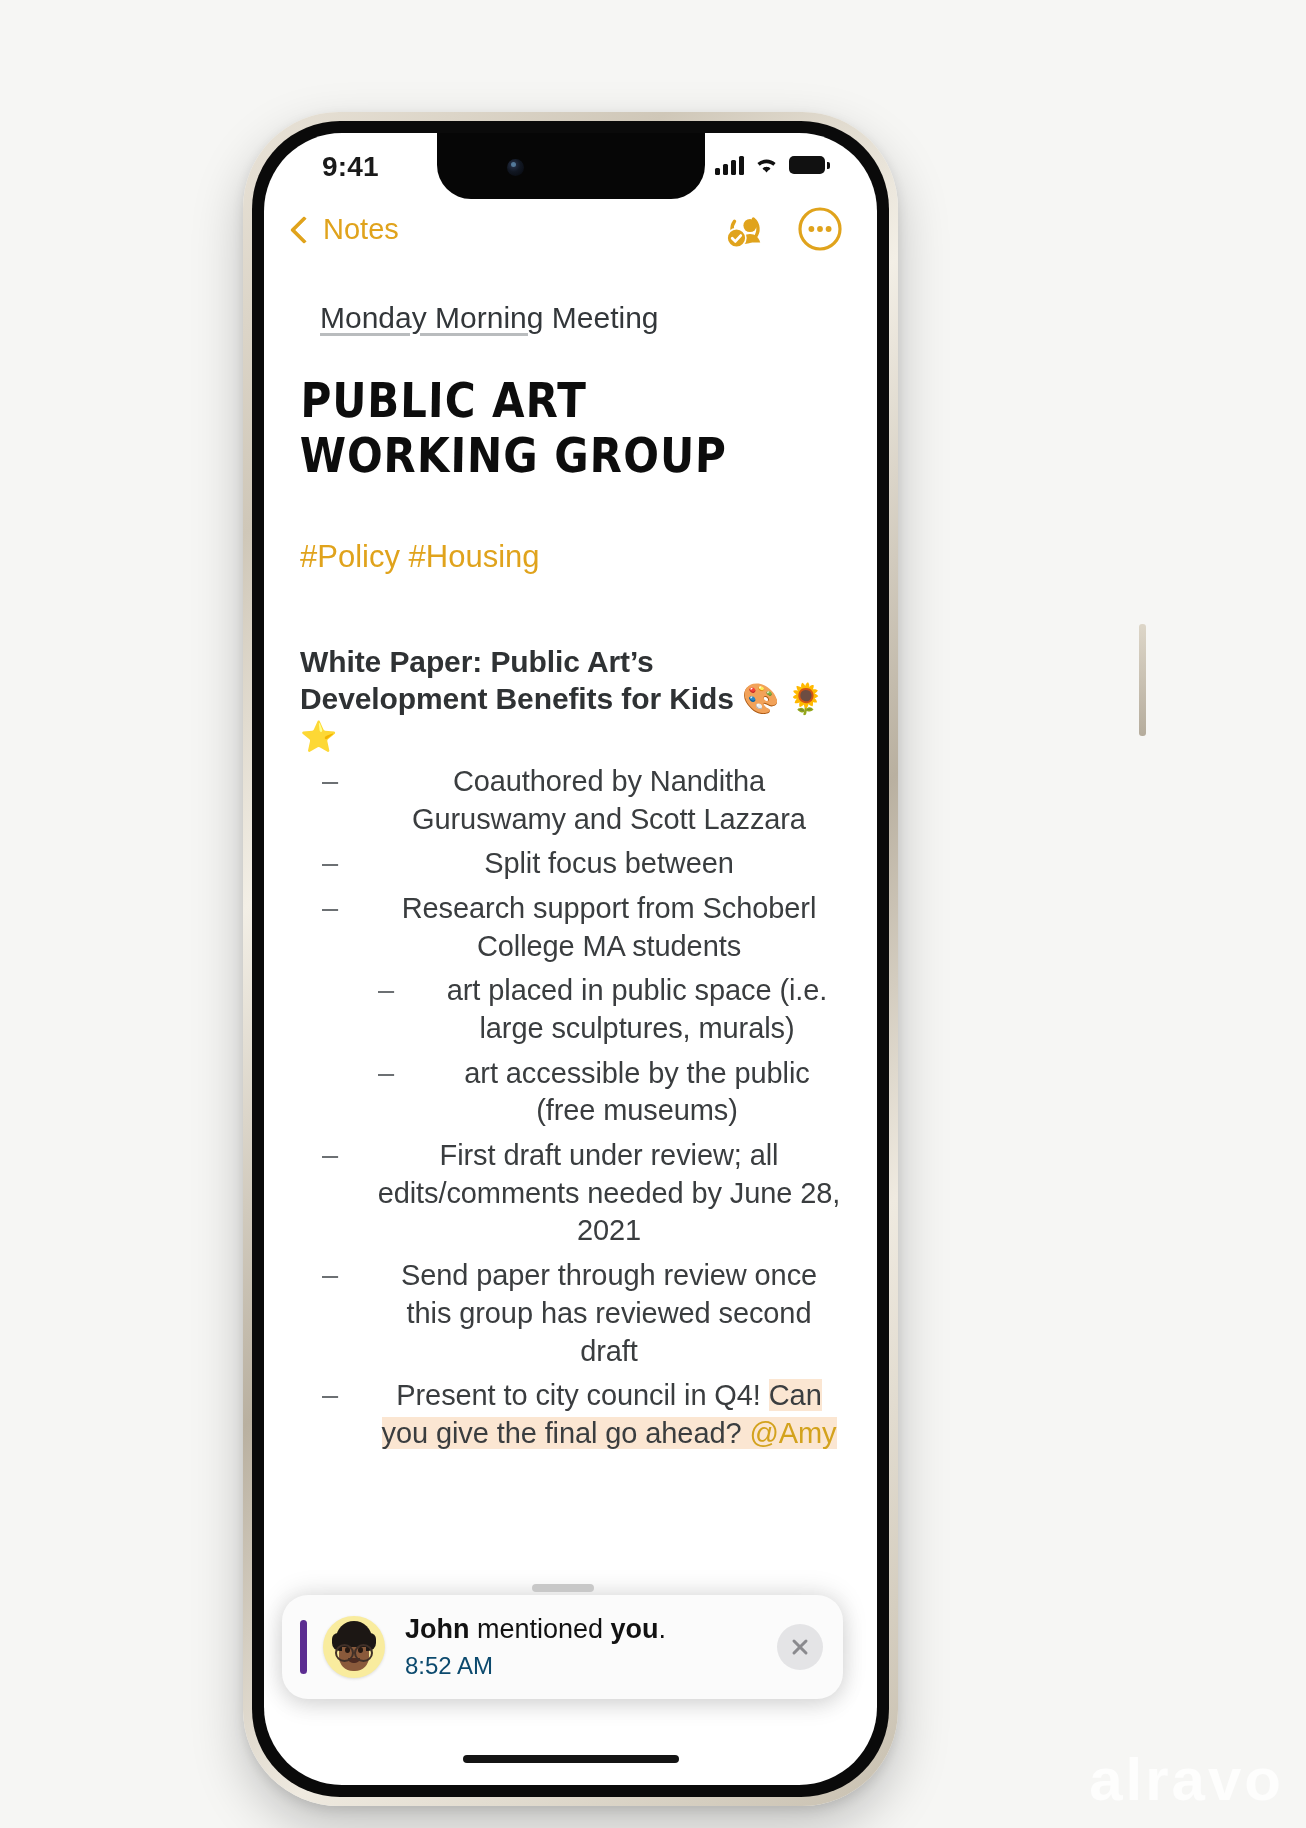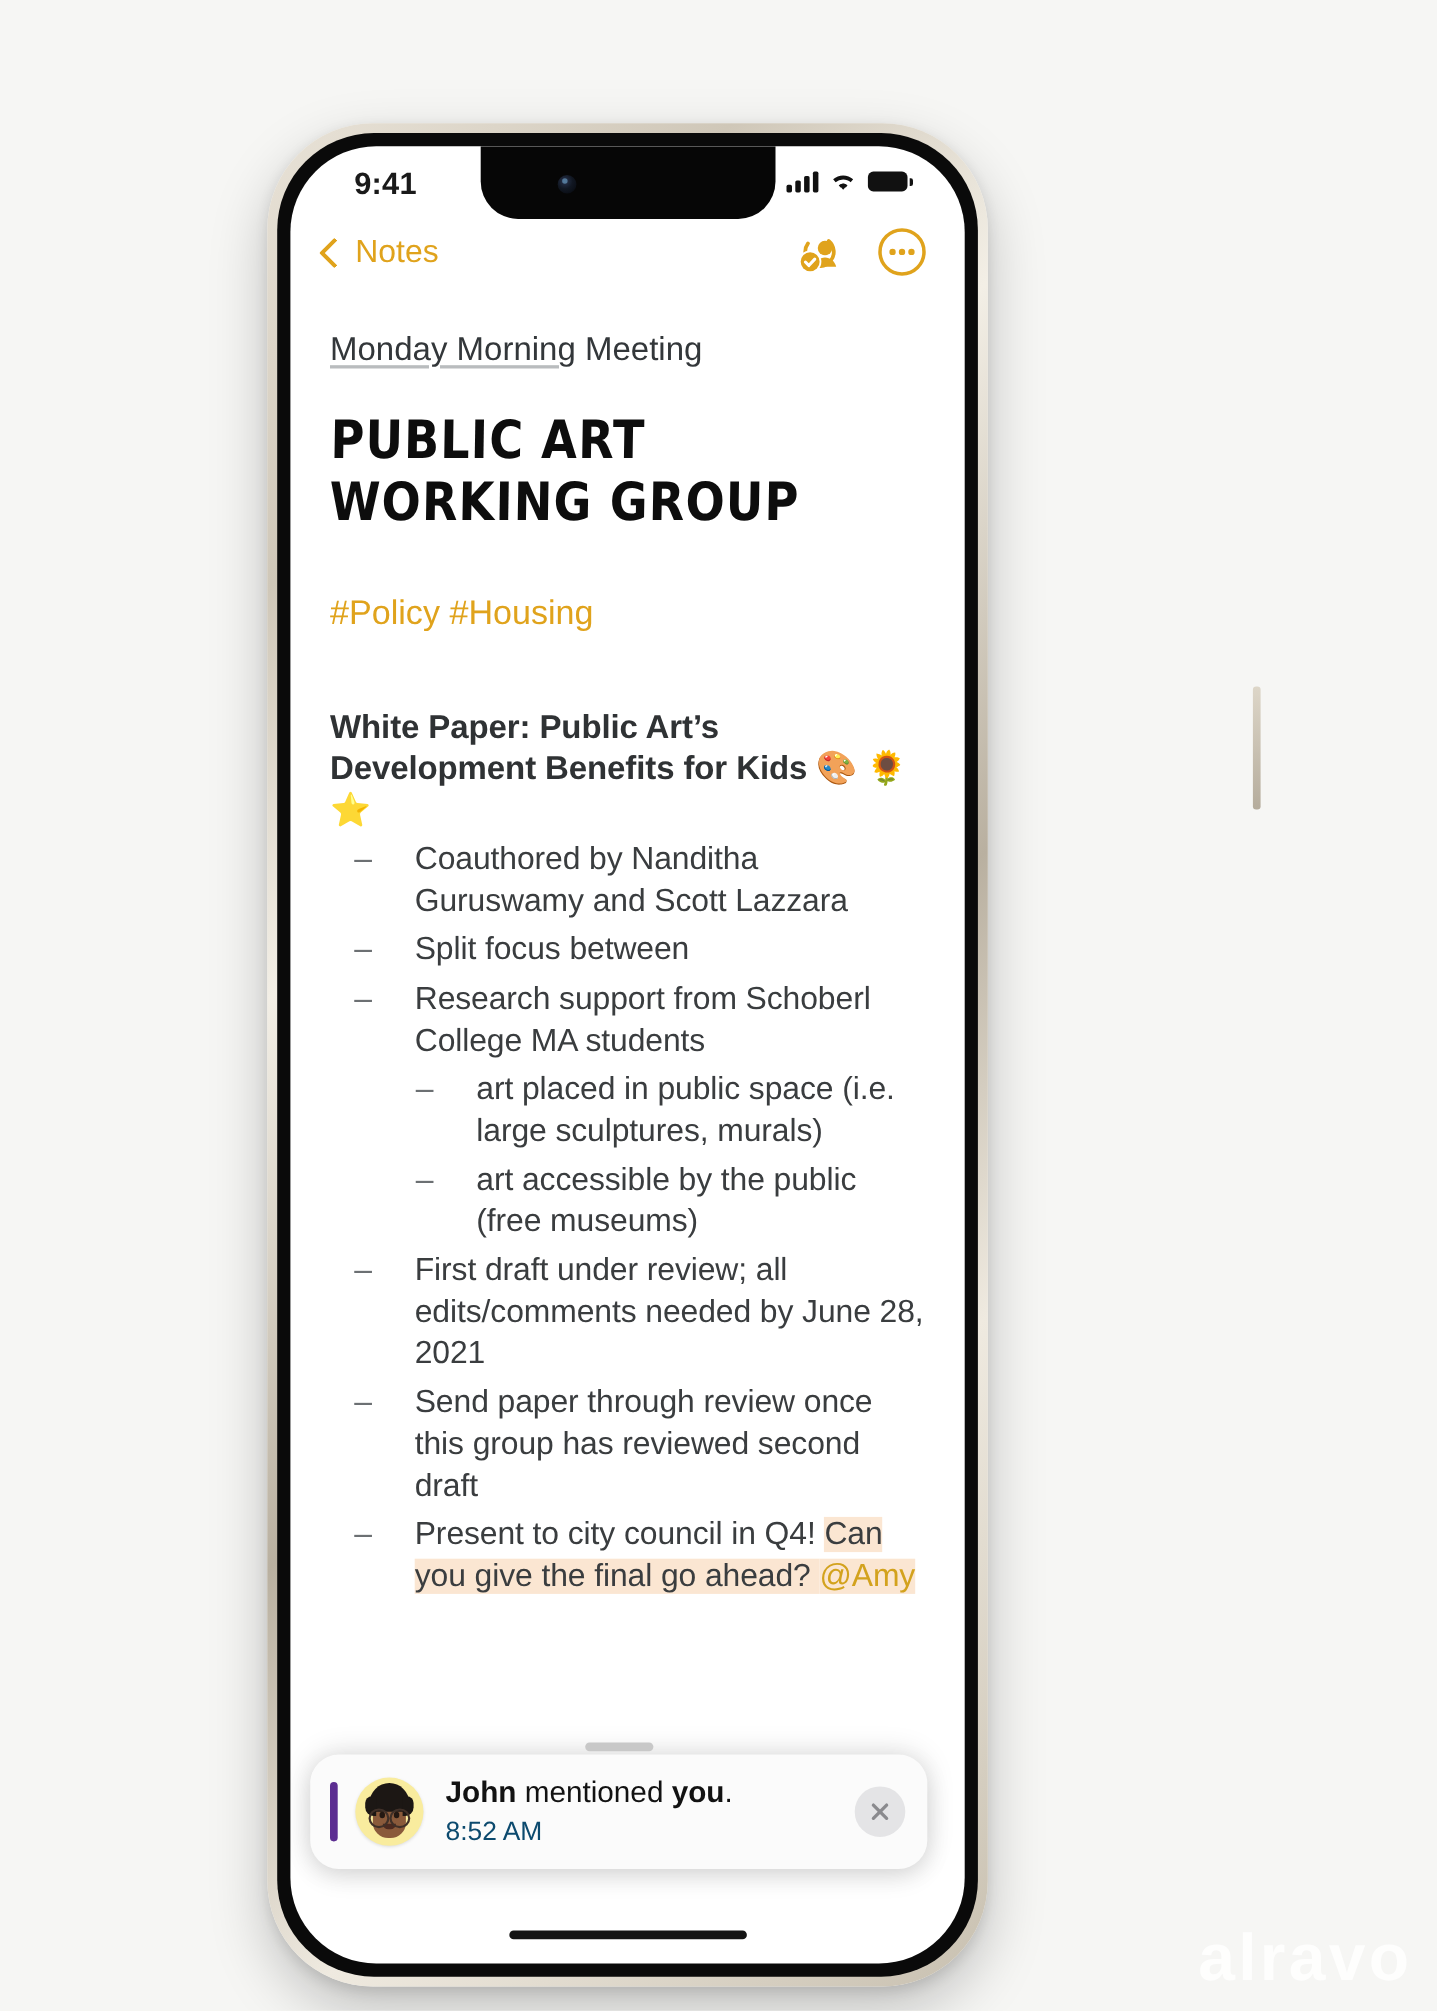--- a/index.html
+++ b/index.html
@@ -133,21 +133,21 @@
   
   .note {
     position: absolute; top: 146px; left: 0; right: 0; bottom: 0;
     padding: 0 36px;
     overflow: hidden;
   }
   .note-title {
     font-size: 30px; font-weight: 500; color: #33373a;
     margin-top: 20px; line-height: 1.25;
   }
-  .note-title .u { text-decoration: underline; text-decoration-color: #b9bcbe; text-underline-offset: 5px; }
+  .note-title .u { text-decoration: underline; text-decoration-color: #b9bcbe; text-underline-offset: 5px; margin-left: 20px; }
 
   .note-heading-hand {
     font-family: "DejaVu Sans", sans-serif;
     font-size: 42px;
     font-weight: 700;
     letter-spacing: 1px;
     color: #0d0d0d;
     margin-top: 42px;
     transform: scaleY(1.14) skewX(-1deg);
     transform-origin: left center;
@@ -169,20 +169,21 @@
 
   ul.lvl1 { list-style: none; margin: 6px 0 0 0; padding: 0 0 0 22px; }
   ul.lvl2 { list-style: none; margin: 0; padding: 0 0 0 56px; }
   ul.lvl1 > li, ul.lvl2 > li {
     position: relative;
     font-size: 29px; color: #3a3d3f;
     line-height: 1.30;
     padding-left: 55px;
     margin-top: 7px;
     letter-spacing: -0.1px;
+    text-align: center;
   }
   ul.lvl1 > li::before, ul.lvl2 > li::before {
     content: "\2013";
     position: absolute; left: 0; top: 0;
     color: #6c7073; font-size: 29px;
   }
 
   .hl { background: #fbe6d2; }
   .mention { color: #d3a21d; }
 

